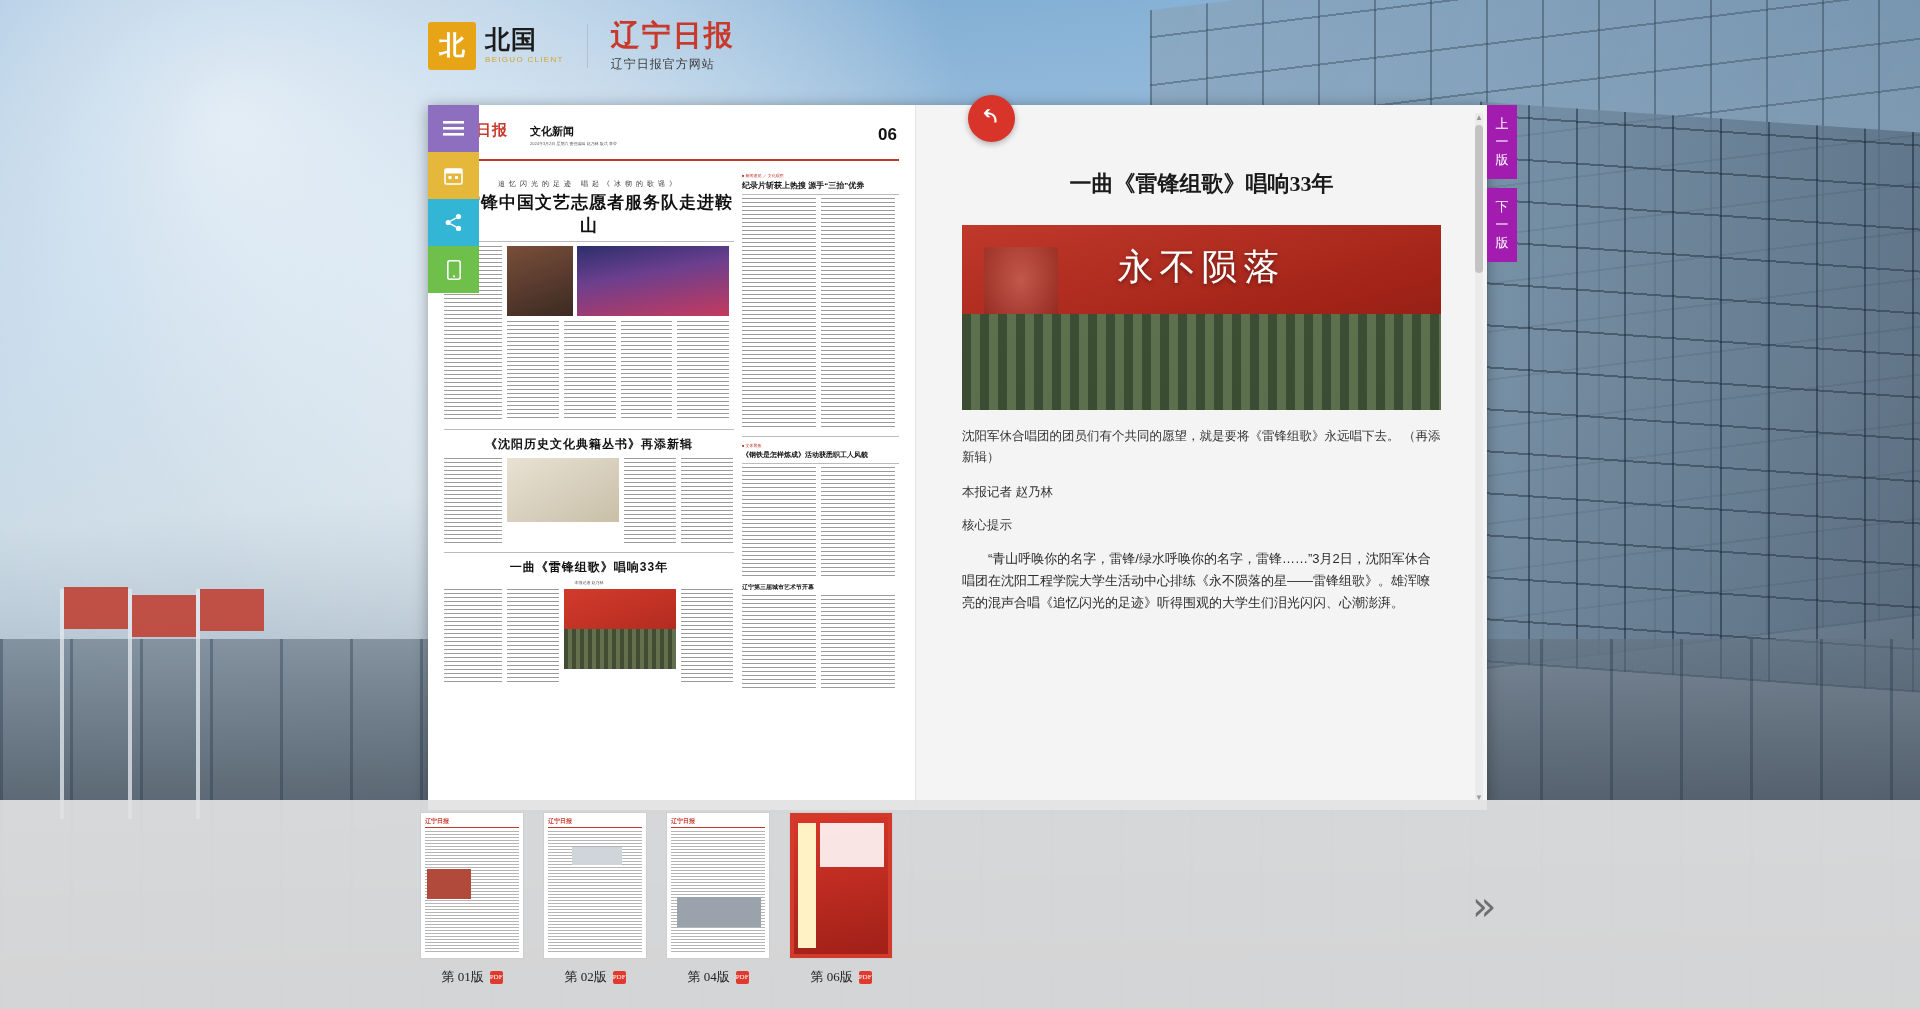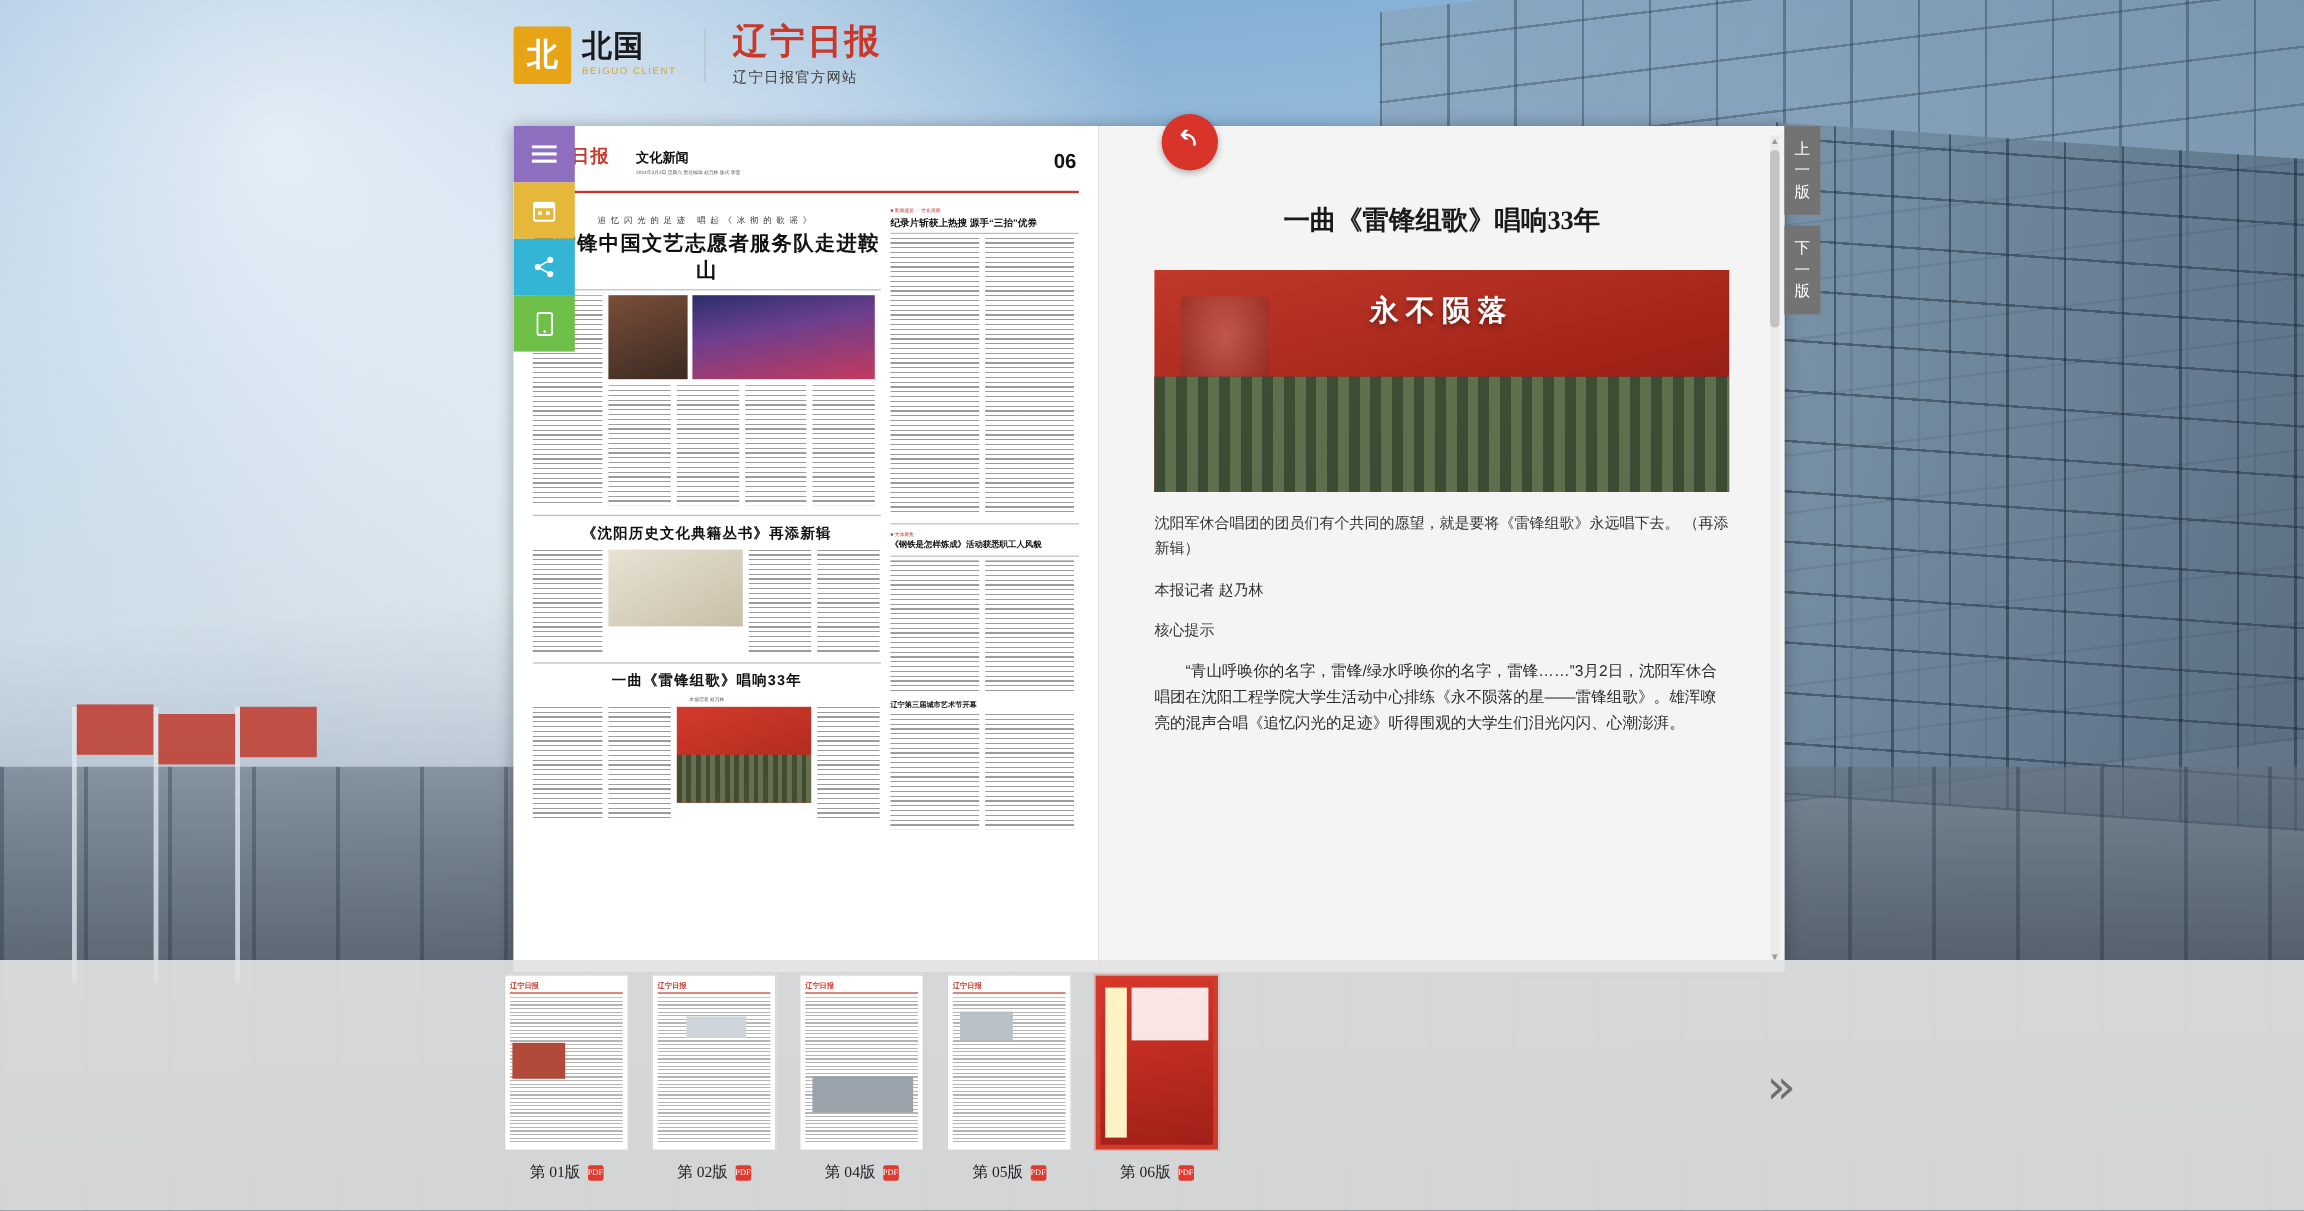--- a/index.html
+++ b/index.html
@@ -104,21 +104,21 @@
   .tool-btn.cal  { background: #e5b83c; }
   .tool-btn.share{ background: #33b5d6; }
   .tool-btn.app  { background: #6fc04a; }
   .tool-btn svg { display: block; }
 
   
   .side-nav {
     position: absolute; left: 1487px; top: 105px; width: 30px; z-index: 6;
   }
   .side-nav .nav-btn {
-    width: 30px; background: #737373; color: #fff; font-size: 13px; line-height: 18px;
+    width: 30px; background: #a21caf; color: #fff; font-size: 13px; line-height: 18px;
     text-align: center; padding: 10px 4px; cursor: pointer; letter-spacing: 0;
   }
   .side-nav .nav-btn.prev { margin-bottom: 9px; }
 
   
   .back-btn {
     position: absolute; left: 968px; top: 95px; width: 47px; height: 47px; border-radius: 50%;
     background: #d9342a; color: #fff; display: flex; align-items: center; justify-content: center;
     z-index: 8; cursor: pointer; box-shadow: 0 2px 6px rgba(0,0,0,.3);
   }
@@ -157,21 +157,21 @@
     text-align: center; font-family: "Liberation Serif", serif;
     font-size: 22px; font-weight: bold; color: #1a1a1a; margin: 46px 0 26px;
   }
   .art-photo {
     width: 100%; height: 185px; margin: 0 auto 16px;
     background: linear-gradient(165deg,#c0392b 0%, #a32318 55%, #7d1a12 100%);
     position: relative; overflow: hidden;
   }
   .art-photo .big-cn {
     position: absolute; left: 50%; top: 18px; transform: translateX(-50%);
-    font-family: "Liberation Serif", serif; font-size: 24px; font-weight: bold; color: #fff;
+    font-family: "Liberation Serif", serif; font-size: 36px; font-weight: normal; color: #fff;
     letter-spacing: 6px; text-shadow: 0 2px 4px rgba(0,0,0,.4);
   }
   .art-photo .choir {
     position: absolute; left: 0; right: 0; bottom: 0; height: 96px;
     background:
       repeating-linear-gradient(90deg, rgba(60,78,52,0.95) 0 9px, rgba(95,115,80,0.95) 9px 18px),
       linear-gradient(180deg, rgba(50,65,45,1), rgba(30,40,28,1));
   }
   .art-photo .portrait {
     position: absolute; left: 22px; top: 22px; width: 74px; height: 86px;
@@ -458,33 +458,20 @@
           </div>
         <div class="t-cols"></div>
         <div class="t-photo" style="left:10px; top:84px; width:84px; height:30px; background:#9aa3ab;"></div>
       </div>
       <div class="thumb-label">
         <span>第 04版</span>
         <span class="pdf-chip">PDF</span>
       </div>
     </div>
 
-    <div class="thumb-item">
-      <div class="thumb-img">
-        <div class="t-head">
-            <span class="t-mast">辽宁日报</span>
-          </div>
-        <div class="t-cols"></div>
-        <div class="t-photo" style="left:10px; top:30px; width:44px; height:24px; background:#b9c0c6;"></div>
-      </div>
-      <div class="thumb-label">
-        <span>第 05版</span>
-        <span class="pdf-chip">PDF</span>
-      </div>
-    </div>
 
     <div class="thumb-item">
       <div class="thumb-img red-page">
         <div style="position:absolute; inset:4px; background:linear-gradient(170deg,#d9362a,#a02018); "></div>
         <div style="position:absolute; left:30px; top:10px; right:8px; height:44px; background:rgba(255,255,255,.88);"></div>
         <div style="position:absolute; left:8px; top:10px; width:18px; bottom:10px; background:#fff2c4;"></div>
       </div>
       <div class="thumb-label">
         <span>第 06版</span>
         <span class="pdf-chip">PDF</span>

